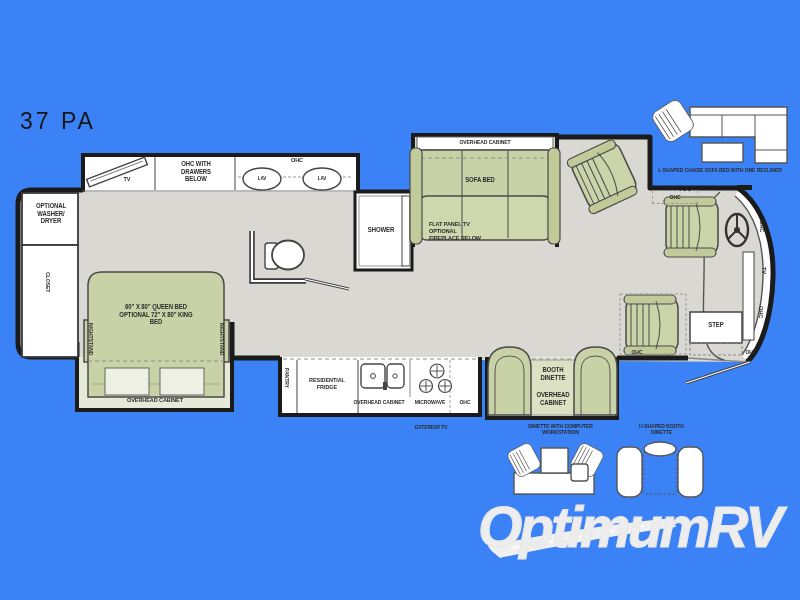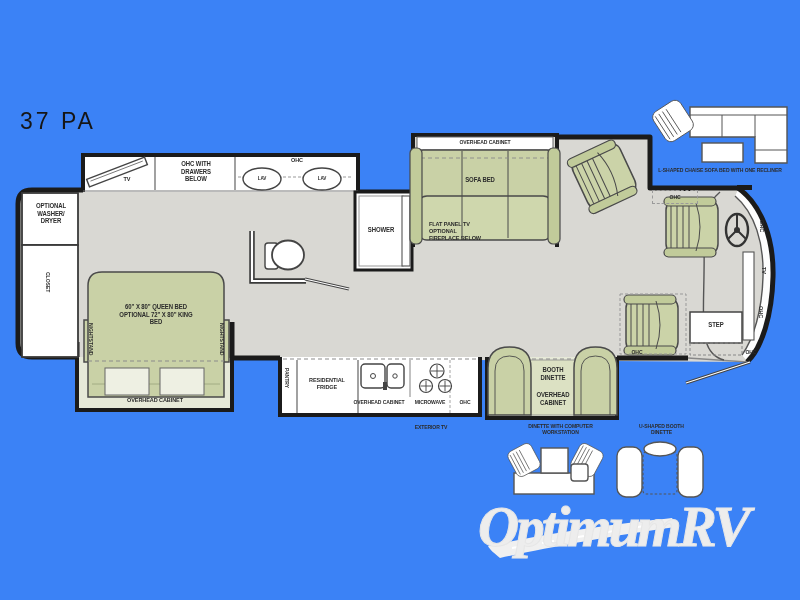--- a/index.html
+++ b/index.html
@@ -14,21 +14,21 @@
   .xs{font-size:5px;}
   .leftal{text-align:left;transform-origin:0 0;}
   .vert{writing-mode:vertical-rl;transform:none;font-size:5px;letter-spacing:0;}
   .obox{position:absolute;border:1px dashed #9a9a9a;display:flex;align-items:center;
         justify-content:center;z-index:4;}
   .obox span{font-family:"Liberation Sans",sans-serif;font-weight:700;font-size:5.5px;
         color:#2b2b2b;transform:scaleX(.92);}
   #model-title{position:absolute;left:20px;top:108px;font-size:23px;font-weight:400;
         letter-spacing:3px;color:#161616;z-index:5;}
   #watermark{position:absolute;left:478px;top:494px;font-size:57px;font-style:italic;
-        font-weight:800;letter-spacing:-3px;color:#ededed;z-index:2;font-family:Liberation Serif, serif;
+        font-weight:800;letter-spacing:-3px;color:#ededed;z-index:2;
         -webkit-text-stroke:1px #e6e6e6;}
   .grn{fill:#cbd3a8;stroke:#4a4a4a;stroke-width:1.5;}
   .grn2{fill:#c1cb9a;stroke:#4a4a4a;stroke-width:1.2;}
   .wht{fill:#fff;stroke:#555;stroke-width:1.4;}
 </style>
 </head>
 <body>
 
 <div id="stage">
 

